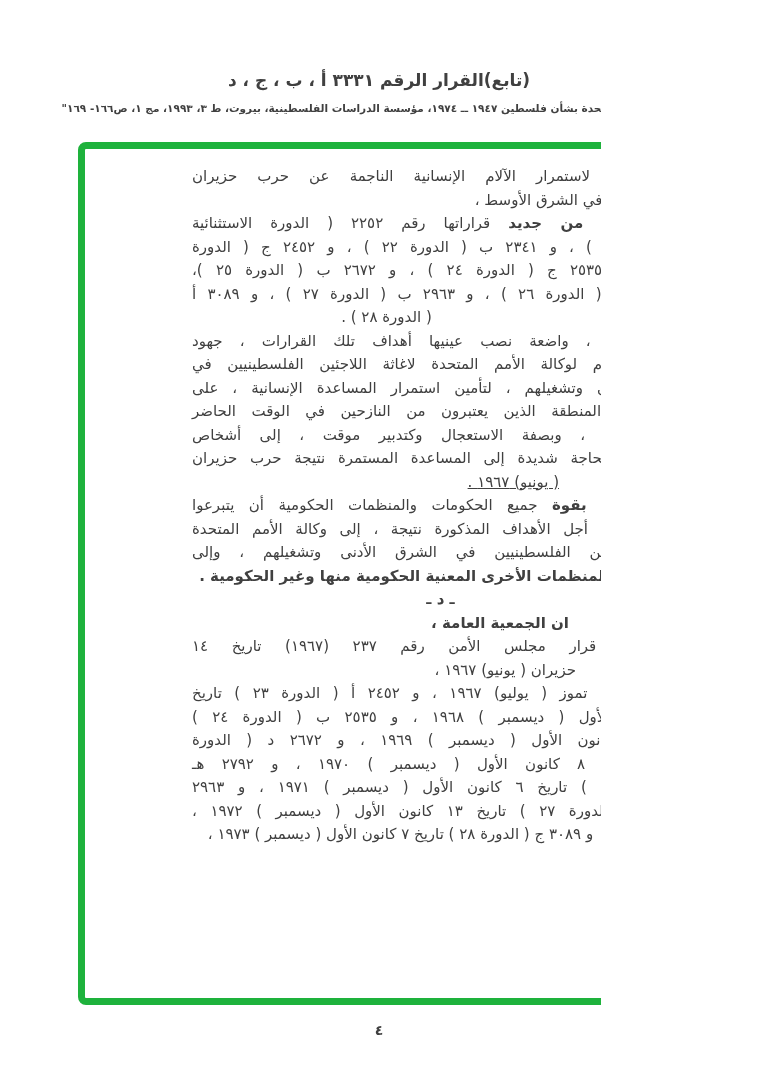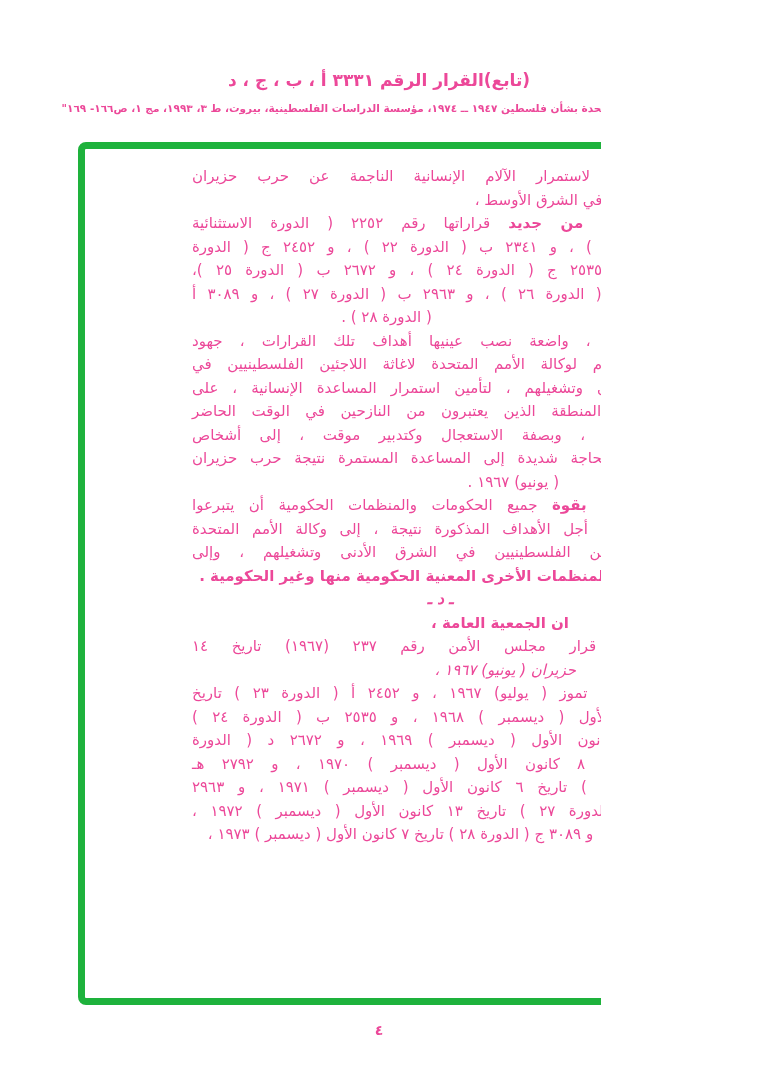--- a/index.html
+++ b/index.html
@@ -1,21 +1,21 @@
 <!DOCTYPE html>
 <html lang="ar"><head>
 <meta charset="utf-8">
 <style>
   html,body{margin:0;padding:0;background:#ffffff;}
   .page{
     position:relative;
     width:601px;height:1078px;
     background:#ffffff;
     font-family:"DejaVu Sans", sans-serif;
-    color:#ec4899;
+    color:#404040;
     overflow:hidden;
   }
   .header-title{
     position:absolute;top:70px;left:0;width:758px;
     text-align:center;direction:rtl;
     font-size:17px;font-weight:bold;letter-spacing:0.5px;
   }
   .header-citation{
     position:absolute;top:102px;left:0;width:758px;
     text-align:center;direction:rtl;
@@ -35,21 +35,21 @@
     margin-left:44px;
   }
   .para{margin:0;padding:0;}
   .line{
     font-size:15px;
     line-height:23.5px;
     white-space:normal;
   }
   .line.justify{text-align:justify;text-align-last:justify;}
   .line.right{text-align:right;}
-  .line.center{text-align:center;font-style:italic;}
+  .line.center{text-align:center;}
   .line b{font-weight:bold;}
   .page-number{
     position:absolute;top:1022px;left:0;width:758px;
     text-align:center;
     font-size:14px;font-weight:bold;
   }
 </style>
 </head>
 <body>
 
@@ -69,37 +69,37 @@
         <div class="line justify"><span>و ٢٧٩٢ ب ( الدورة ٢٦ ) ، و ٢٩٦٣ ب ( الدورة ٢٧ ) ، و ٣٠٨٩ أ</span></div>
         <div class="line right" style="padding-right: 108px; text-align: center;"><span>( الدورة ٢٨ ) .</span></div>
       </div>
       <div class="para">
         <div class="line justify"><b>٢ – تؤيد</b><span> ، واضعة نصب عينيها أهداف تلك القرارات ، جهود</span></div>
         <div class="line justify"><span>المفوض العام لوكالة الأمم المتحدة لاغاثة اللاجئين الفلسطينيين في</span></div>
         <div class="line justify"><span>الشرق الأدنى وتشغيلهم ، لتأمين استمرار المساعدة الإنسانية ، على</span></div>
         <div class="line justify"><span>آخرين في المنطقة الذين يعتبرون من النازحين في الوقت الحاضر</span></div>
         <div class="line justify"><span>قدر الامكان ، وبصفة الاستعجال وكتدبير موقت ، إلى أشخاص</span></div>
         <div class="line justify"><span>والذين هم بحاجة شديدة إلى المساعدة المستمرة نتيجة حرب حزيران</span></div>
-        <div class="line right" style="padding-right: 130px;"><span>( يونيو) ١٩٦٧ .</span></div>
+        <div class="line right" style="padding-right: 130px; text-decoration: underline;"><span>( يونيو) ١٩٦٧ .</span></div>
       </div>
       <div class="para">
         <div class="line justify"><b>٣ – تناشد بقوة</b><span> جميع الحكومات والمنظمات الحكومية أن يتبرعوا</span></div>
         <div class="line justify"><span>بسخاء ، من أجل الأهداف المذكورة نتيجة ، إلى وكالة الأمم المتحدة</span></div>
         <div class="line justify"><span>لاغاثة اللاجئين الفلسطينيين في الشرق الأدنى وتشغيلهم ، وإلى</span></div>
         <div class="line right" style="padding-right: 80px; font-weight: bold;"><span>المنظمات الأخرى المعنية الحكومية منها وغير الحكومية .</span></div>
       </div>
       <div class="para">
         <div class="line center"><b>ـ د ـ</b></div>
       </div>
       <div class="para">
         <div class="line right" style="padding-right: 120px;"><b>ان الجمعية العامة ،</b></div>
       </div>
       <div class="para">
         <div class="line justify"><b>إذ تذكر</b><span> قرار مجلس الأمن رقم ٢٣٧ (١٩٦٧) تاريخ ١٤</span></div>
-        <div class="line right" style="padding-right: 113px; font-style: italic;"><span>حزيران ( يونيو) ١٩٦٧ ،</span></div>
+        <div class="line right" style="padding-right: 113px;"><span>حزيران ( يونيو) ١٩٦٧ ،</span></div>
       </div>
       <div class="para">
         <div class="line justify"><span>٥ ) تاريخ ٤ تموز ( يوليو) ١٩٦٧ ، و ٢٤٥٢ أ ( الدورة ٢٣ ) تاريخ</span></div>
         <div class="line justify"><span>١٩ كانون الأول ( ديسمبر ) ١٩٦٨ ، و ٢٥٣٥ ب ( الدورة ٢٤ )</span></div>
         <div class="line justify"><span>تاريخ ١٠ كانون الأول ( ديسمبر ) ١٩٦٩ ، و ٢٦٧٢ د ( الدورة</span></div>
         <div class="line justify"><span>٢٥ ) تاريخ ٨ كانون الأول ( ديسمبر ) ١٩٧٠ ، و ٢٧٩٢ هـ</span></div>
         <div class="line justify"><span>( الدورة ٢٦ ) تاريخ ٦ كانون الأول ( ديسمبر ) ١٩٧١ ، و ٢٩٦٣</span></div>
         <div class="line justify"><span>ج ، د ( الدورة ٢٧ ) تاريخ ١٣ كانون الأول ( ديسمبر ) ١٩٧٢ ،</span></div>
         <div class="line right" style="padding-right: 80px; text-align: center;"><span>و ٣٠٨٩ ج ( الدورة ٢٨ ) تاريخ ٧ كانون الأول ( ديسمبر ) ١٩٧٣ ،</span></div>
       </div>

